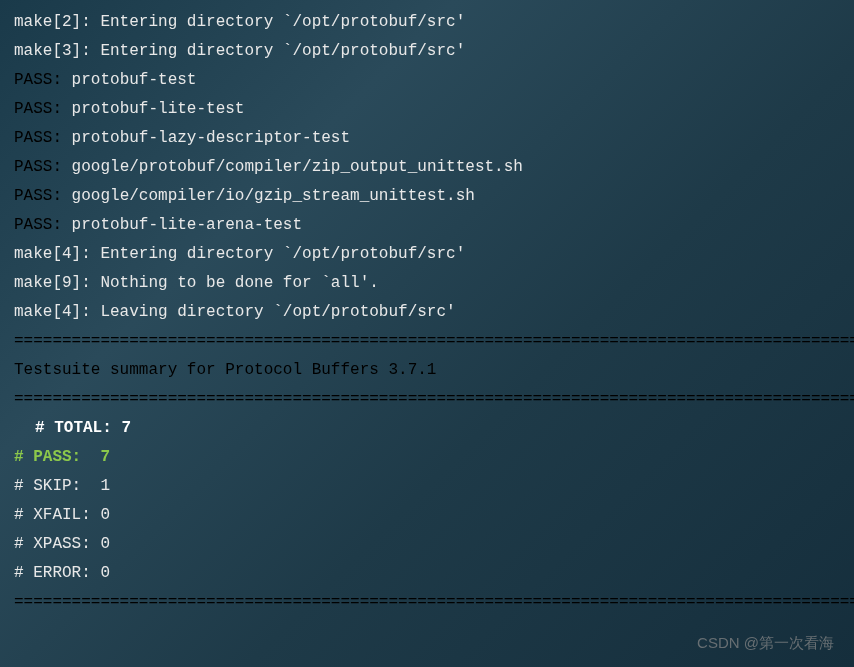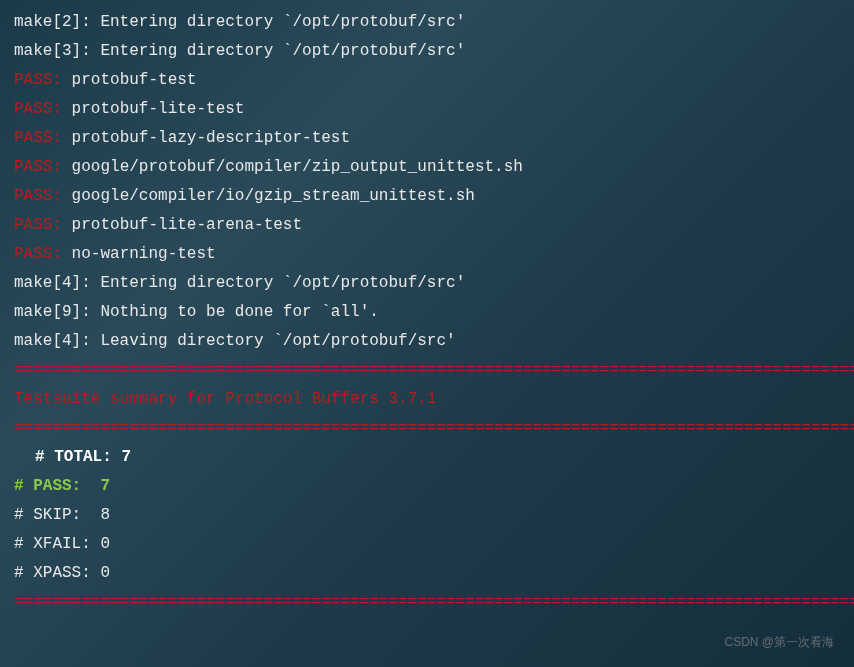--- a/index.html
+++ b/index.html
@@ -19,62 +19,62 @@
       position: relative;
       overflow: hidden;
     }
     .line {
       white-space: pre;
     }
     .white {
       color: #e8e8e8;
     }
     .green {
-      color: #b91c1c;
+      color: #000000;
     }
     .bold-white {
       color: #ffffff;
       font-weight: bold;
       margin-left: 21px;
     }
     .bold-green {
       color: #8cc84b;
       font-weight: bold;
       text-align: center;
     }
     .watermark {
       position: absolute;
       bottom: 10px;
       right: 20px;
       color: #888;
-      font-size: 12px;
+      font-size: 15px;
       font-family: sans-serif;
       opacity: 0.7;
     }
   </style>
 </head>
 <body>
 
 <div id="terminal">
     <div class="line"><span class="white">make[2]: Entering directory `/opt/protobuf/src'</span></div>
     <div class="line"><span class="white">make[3]: Entering directory `/opt/protobuf/src'</span></div>
     <div class="line"><span class="green">PASS:</span><span class="white"> protobuf-test</span></div>
     <div class="line"><span class="green">PASS:</span><span class="white"> protobuf-lite-test</span></div>
     <div class="line"><span class="green">PASS:</span><span class="white"> protobuf-lazy-descriptor-test</span></div>
     <div class="line"><span class="green">PASS:</span><span class="white"> google/protobuf/compiler/zip_output_unittest.sh</span></div>
     <div class="line"><span class="green">PASS:</span><span class="white"> google/compiler/io/gzip_stream_unittest.sh</span></div>
     <div class="line"><span class="green">PASS:</span><span class="white"> protobuf-lite-arena-test</span></div>
-    <div class="line"><span class="green">PASS:</span><span class="white"> no-warning-test</span></div>
     <div class="line"><span class="white">make[4]: Entering directory `/opt/protobuf/src'</span></div>
     <div class="line"><span class="white">make[9]: Nothing to be done for `all'.</span></div>
     <div class="line"><span class="white">make[4]: Leaving directory `/opt/protobuf/src'</span></div>
     <div class="line"><span class="green">============================================================================================</span></div>
     <div class="line"><span class="green">Testsuite summary for Protocol Buffers 3.7.1</span></div>
     <div class="line"><span class="green">============================================================================================</span></div>
     <div class="line"><span class="bold-white"># TOTAL: 7</span></div>
     <div class="line"><span class="bold-green"># PASS:  7</span></div>
-    <div class="line"><span class="white"># SKIP:  8</span></div>
+    <div class="line"><span class="white"># SKIP:  1</span></div>
     <div class="line"><span class="white"># XFAIL: 0</span></div>
     <div class="line"><span class="white"># XPASS: 0</span></div>
+    <div class="line"><span class="white"># ERROR: 0</span></div>
     <div class="line"><span class="green">============================================================================================</span></div>
   </div>
 
 <div class="watermark">CSDN @第一次看海</div>
 
 </body></html>

